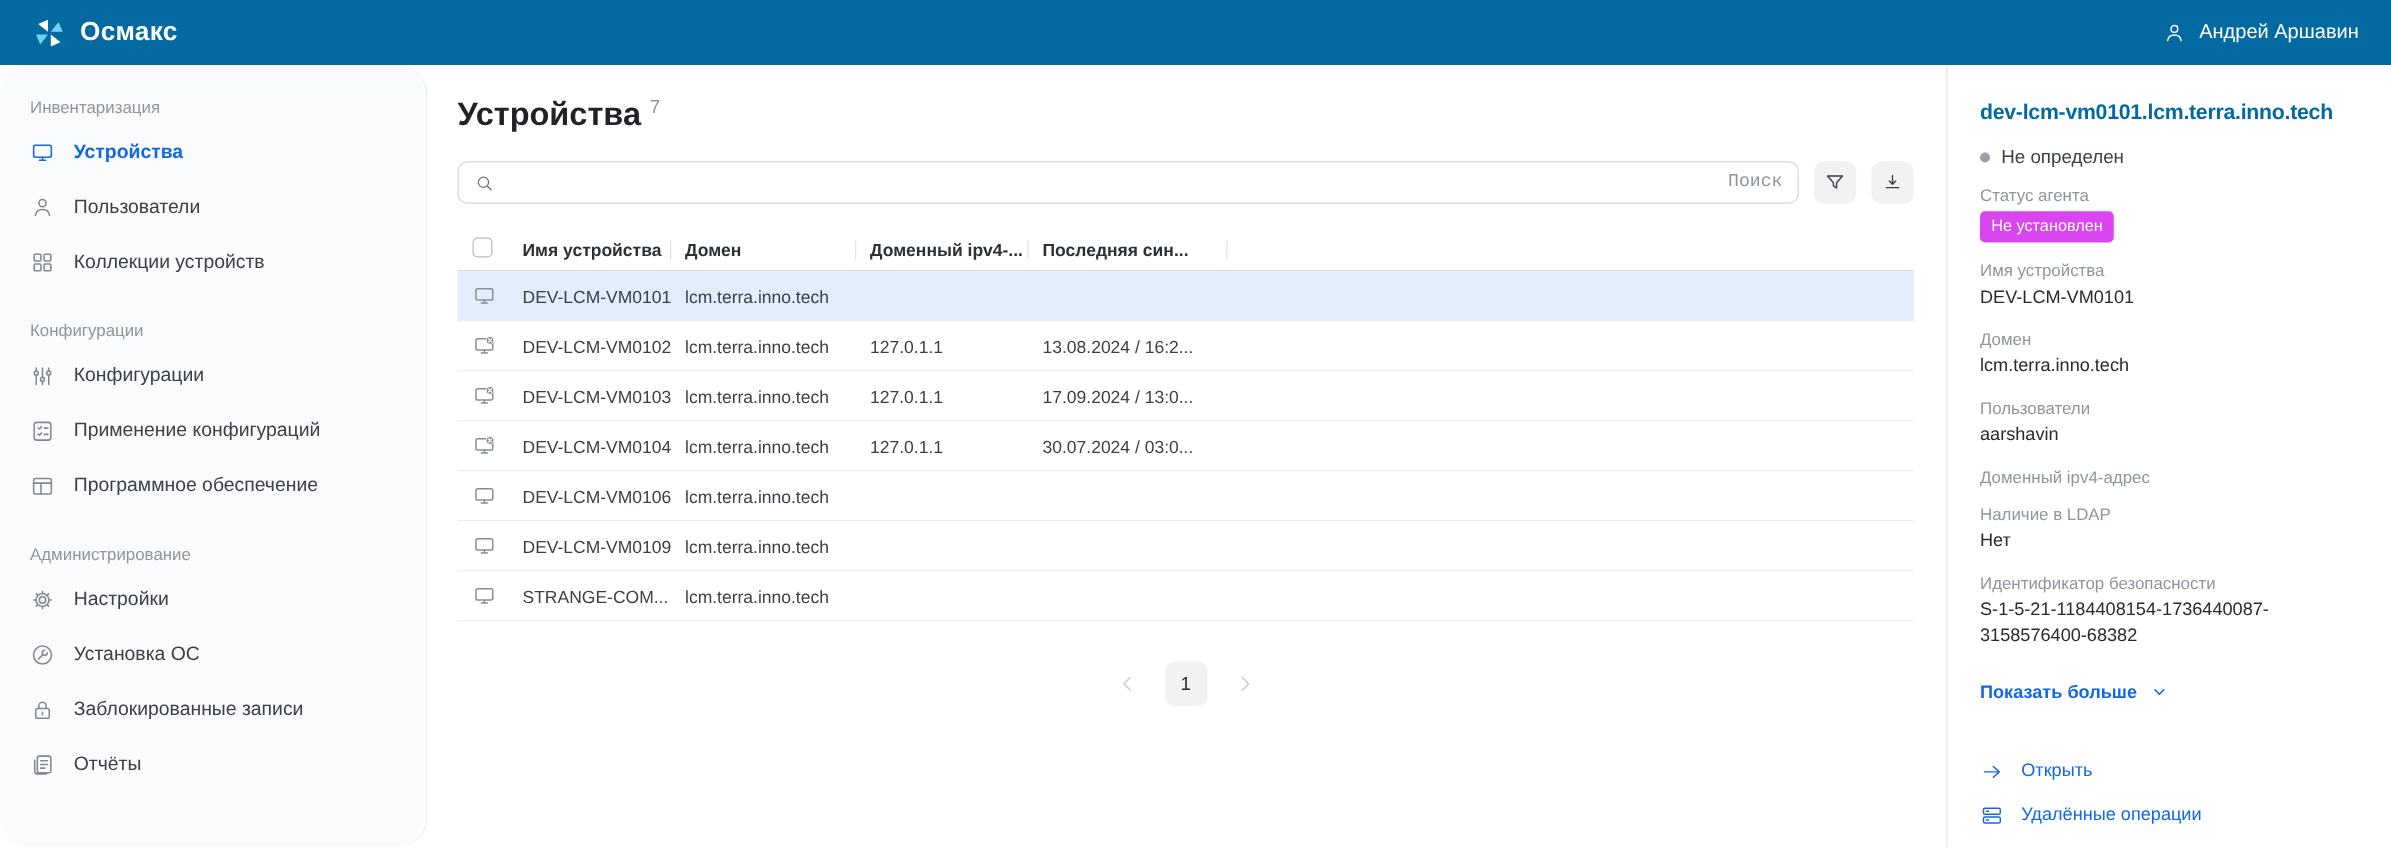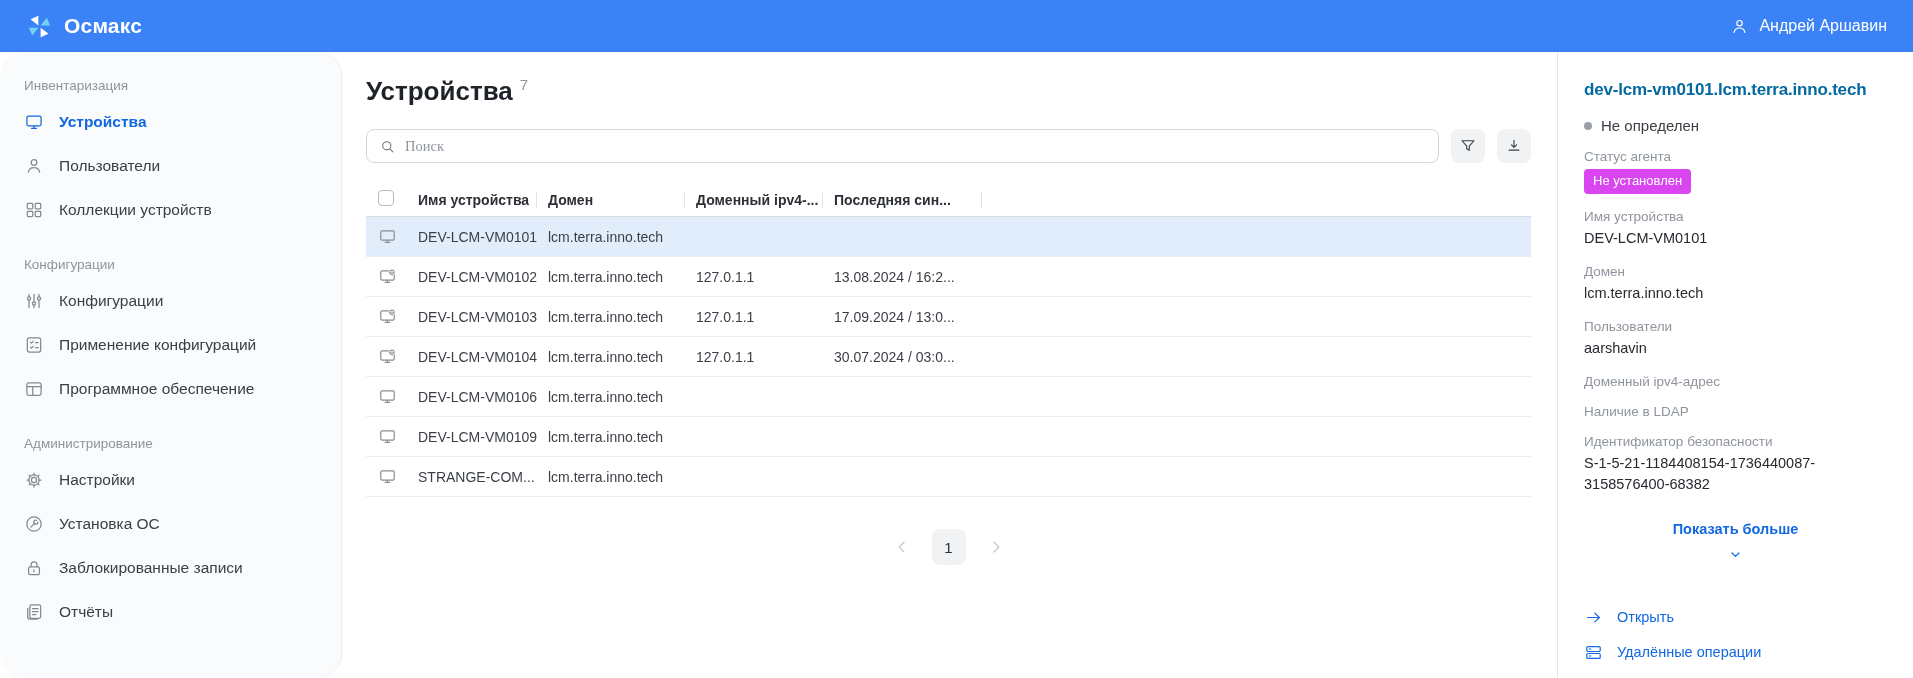--- a/index.html
+++ b/index.html
@@ -2,21 +2,21 @@
 <html><head>
 <meta charset="utf-8">
 <style>
   * { box-sizing: border-box; margin: 0; padding: 0; }
   html,body { width:1913px; height:678px; overflow:hidden; background:#fff;
     font-family:"Liberation Sans", sans-serif; color:#33373d; }
   svg.ic { display:block; fill:none; stroke:currentColor; stroke-width:1.5;
     stroke-linecap:round; stroke-linejoin:round; }
 
   
-  .topbar { height:52px; background:#3b82f6; display:flex; align-items:center;
+  .topbar { height:52px; background:#0369a1; display:flex; align-items:center;
     padding:0 26px; color:#fff; }
   .logo-wrap { display:flex; align-items:center; gap:11px; }
   .logo-svg { width:27px; height:27px; }
   .logo-text { font-size:21px; font-weight:bold; letter-spacing:.2px; }
   .user-wrap { margin-left:auto; display:flex; align-items:center; gap:10px; font-size:16px; }
   .user-wrap svg { width:19px; height:19px; }
 
   
   .app { display:flex; height:626px; }
 
@@ -33,21 +33,21 @@
 
   
   .main { flex:1 1 auto; padding:24px 26px 0 24px; min-width:0; }
   .page-title { font-size:26px; font-weight:bold; color:#1f2329; }
   .page-count { font-size:15px; color:#8f959d; font-weight:normal; vertical-align:super; margin-left:7px; }
   .searchrow { display:flex; align-items:center; gap:12px; margin-top:22px; }
   .searchbox { flex:1 1 auto; height:34px; border:1px solid #d3d6da; border-radius:8px;
     display:flex; align-items:center; padding:0 12px; gap:9px; background:#fff; }
   .searchbox svg { width:17px; height:17px; color:#6f757c; flex:0 0 17px; }
   .searchbox input { border:none; outline:none; flex:1; font-size:14.5px;
-    font-family:Liberation Serif, serif; color:#33373d; background:transparent; }
+    font-family:Liberation Mono, monospace; color:#33373d; background:transparent;text-align:right; }
   .searchbox input::placeholder { color:#8f959d; }
   .iconbtn { width:34px; height:34px; border-radius:8px; background:#f1f2f4; border:none;
     display:flex; align-items:center; justify-content:center; cursor:pointer; color:#3b4046; }
   .iconbtn svg { width:18px; height:18px; }
 
   
   .table { margin-top:20px; }
   .thead, .trow { display:grid;
     grid-template-columns:40px 130px 148px 138px 152px 1fr;
     align-items:center; padding:0 12px; }
@@ -74,21 +74,21 @@
   .panel { width:356px; flex:0 0 356px; border-left:1px solid #e4e6e8; padding:28px 26px 0 26px; }
   .panel-title { font-size:17px; font-weight:bold; color:#0369a1; letter-spacing:-.2px; }
   .status-row { display:flex; align-items:center; gap:9px; margin-top:17px; font-size:15px; color:#3b4046; }
   .status-dot { width:8px; height:8px; border-radius:50%; background:#9aa0a6; flex:0 0 8px; }
   .pfield { margin-top:15px; }
   .plabel { font-size:13.5px; color:#8f959d; }
   .pvalue { font-size:14.5px; color:#26292e; margin-top:4px; overflow-wrap:anywhere; line-height:1.45; }
   .pvalue.badge { display:inline-block; background:#d946ef; color:#fff; font-size:13px;
     padding:3px 9px; border-radius:4px; margin-top:5px; }
   .showmore { margin-top:26px; display:flex; align-items:center; gap:10px; color:#1368e2;
-    font-size:14.5px; font-weight:bold; cursor:pointer;flex-direction:column; }
+    font-size:14.5px; font-weight:bold; cursor:pointer; }
   .showmore svg { width:15px; height:15px; stroke-width:2; }
   .actions { margin-top:38px; }
   .paction { display:flex; align-items:center; gap:14px; padding:8px 0; color:#1368e2;
     font-size:14.5px; cursor:pointer; }
   .paction .aic { width:19px; height:19px; flex:0 0 19px; }
 </style>
 </head>
 <body>
 
 <svg width="0" height="0" style="position:absolute">
@@ -444,20 +444,21 @@
         <div class="pfield">
     <div class="plabel">Пользователи</div>
     <div class="pvalue">aarshavin</div>
   </div>
         <div class="pfield">
     <div class="plabel">Доменный ipv4-адрес</div>
 
   </div>
         <div class="pfield">
     <div class="plabel">Наличие в LDAP</div>
+    <div class="pvalue">Нет</div>
   </div>
         <div class="pfield">
     <div class="plabel">Идентификатор безопасности</div>
     <div class="pvalue">S-1-5-21-1184408154-1736440087-3158576400-68382</div>
   </div>
       </div>
     <div class="showmore">
       <span>Показать больше</span>
       <svg class="ic">
           <use href="#i-chev-down"></use>

